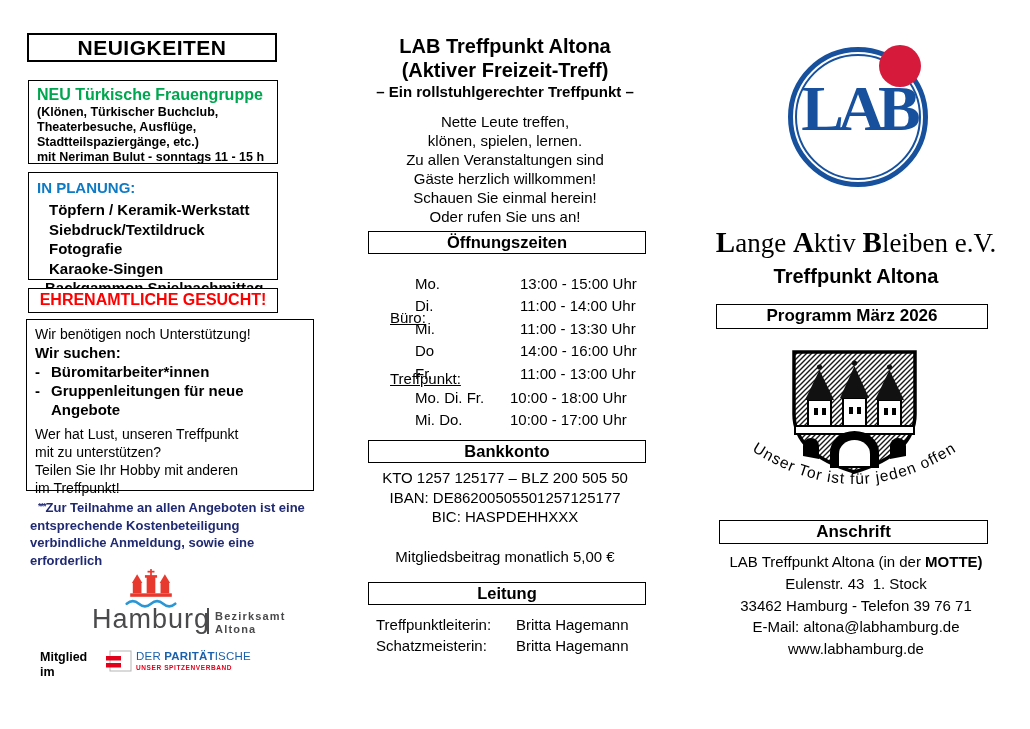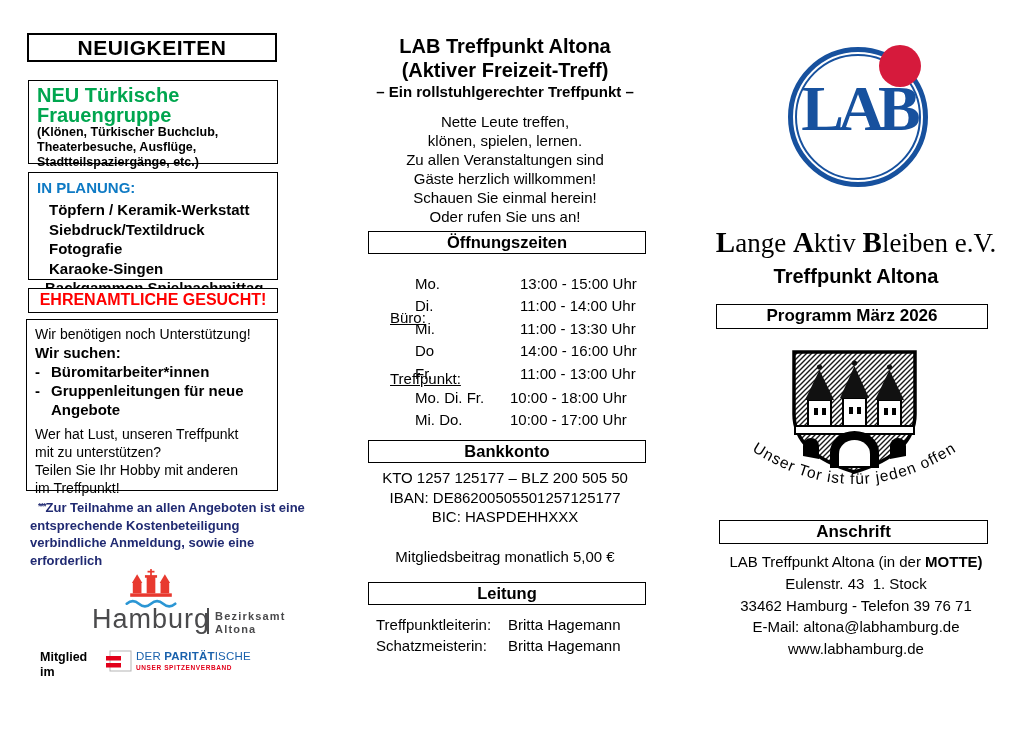--- a/index.html
+++ b/index.html
@@ -8,28 +8,28 @@
   .abs{position:absolute;}
   .box{border:1.6px solid #000;box-sizing:border-box;background:#fff;}
   .ctr{text-align:center;}
   .b{font-weight:bold;}
   .serif{font-family:"Liberation Serif","DejaVu Serif",serif;}
 
   
   .neuig{left:27px;top:33px;width:250px;height:29px;border-width:2px;
          font-size:21px;font-weight:bold;letter-spacing:.5px;line-height:26px;}
   .neu-box{left:28px;top:80px;width:250px;height:84px;padding:4px 8px;}
-  .neu-title{font-size:20px;font-weight:bold;color:#00a64f;line-height:20px;}
+  .neu-title{font-size:16px;font-weight:bold;color:#00a64f;line-height:20px;}
   .neu-line{font-size:12.5px;font-weight:bold;line-height:15px;}
   .plan-box{left:28px;top:172px;width:250px;height:108px;padding:5px 8px;}
   .plan-title{font-size:15px;font-weight:bold;color:#0e7ac4;line-height:19px;margin-bottom:3px;}
   .plan-item{font-size:15px;font-weight:bold;line-height:19.5px;padding-left:12px;}
   .ehren{left:28px;top:288px;width:250px;height:25px;font-size:16px;font-weight:bold;
          color:#fe0000;line-height:22px;}
-  .such-box{left:26px;top:319px;width:252px;height:172px;padding:5px 8px;}
+  .such-box{left:26px;top:319px;width:288px;height:172px;padding:5px 8px;}
   .such-intro{font-size:14px;line-height:18px;}
   .such-head{font-size:15px;font-weight:bold;line-height:19px;}
   .such-li{display:flex;font-size:15px;font-weight:bold;line-height:19px;}
   .such-li .dash{width:16px;}
   .such-li.cont{padding-left:16px;}
   .such-out{font-size:14px;line-height:18px;}
   .gap6{height:6px;}
   .note{left:30px;top:498px;width:292px;color:#202a72;font-size:13px;font-weight:bold;line-height:17.5px;}
   .note .first{padding-left:8px;}
   .note .stars{font-size:9px;vertical-align:3px;letter-spacing:-1px;}
@@ -55,21 +55,21 @@
   .lbl-buero{left:390px;top:261px;margin-top:48px;}
   .lbl-treff{left:390px;top:370px;}
   .sched{left:415px;top:273px;width:232px;}
   .sched2{left:415px;top:387px;width:232px;}
   .sched .row,.sched2 .row{display:flex;font-size:15px;line-height:22.4px;}
   .sched .day{width:105px;}
   .sched2 .day{width:95px;}
   .bank{left:355px;top:468px;width:300px;font-size:15px;line-height:19.5px;}
   .beitrag{left:355px;top:548px;width:300px;font-size:15px;}
   .leitung{left:376px;top:614px;width:285px;}
-  .leitung .row{display:flex;font-size:15px;line-height:21px;}
+  .leitung .row{display:flex;font-size:15px;line-height:21px;gap:8px;}
   .leitung .role{width:132px;}
 
   
   .lab-logo{left:788px;top:47px;width:140px;height:140px;}
   .lab-outer{position:absolute;inset:0;border:5px solid #17519e;border-radius:50%;box-sizing:border-box;}
   .lab-inner{position:absolute;inset:7px;border:2px solid #17519e;border-radius:50%;}
   .lab-txt{position:absolute;left:0;top:26px;width:100%;text-align:center;color:#17519e;
            font-size:64px;font-weight:bold;letter-spacing:-6px;line-height:72px;}
   .lab-dot{position:absolute;left:91px;top:-2px;width:42px;height:42px;border-radius:50%;background:#d61a3c;}
   .lange{left:700px;top:226px;width:312px;font-size:27px;line-height:32px;}

